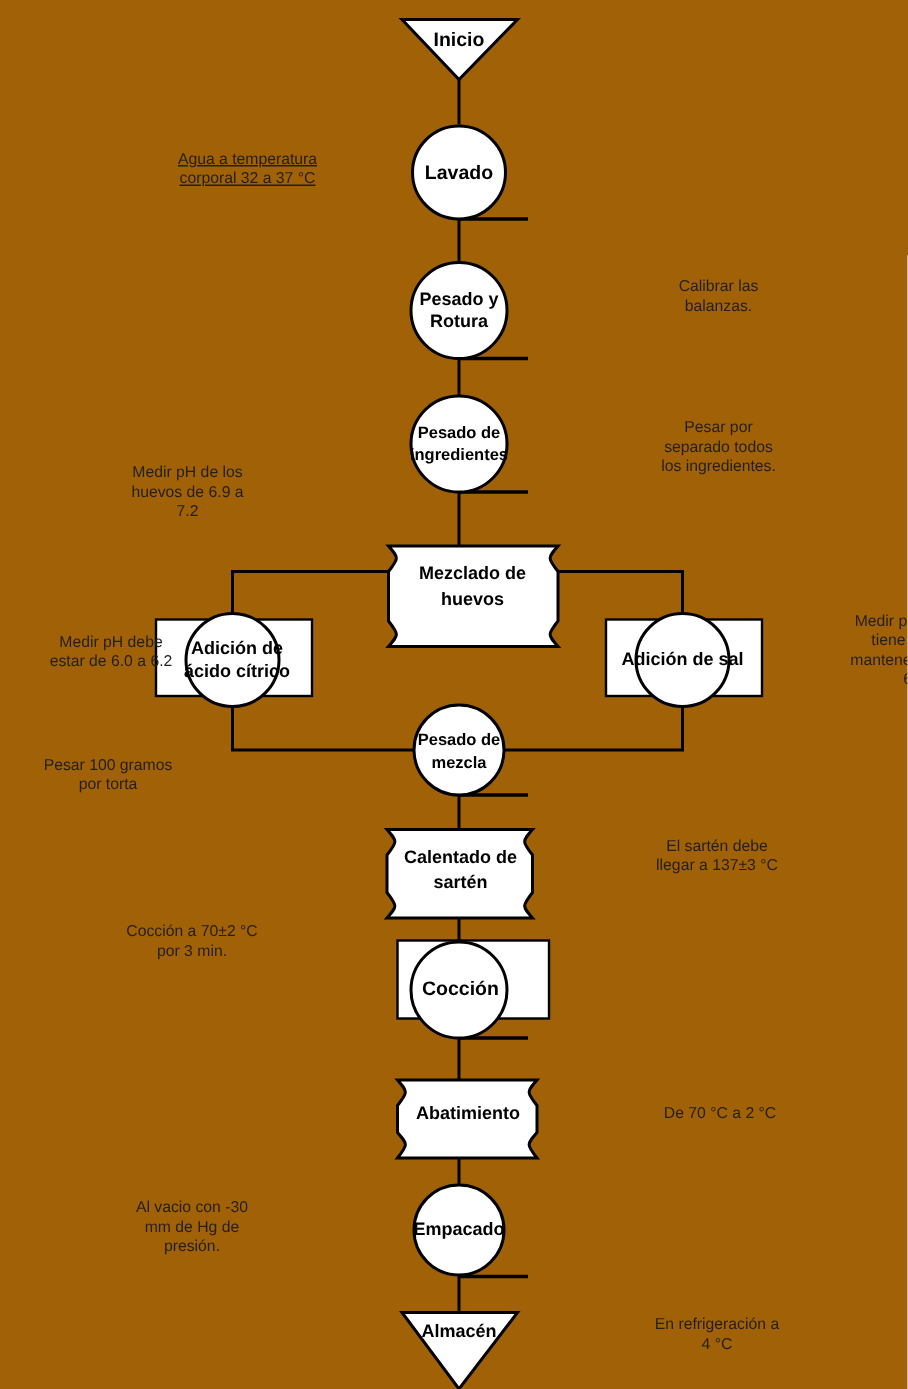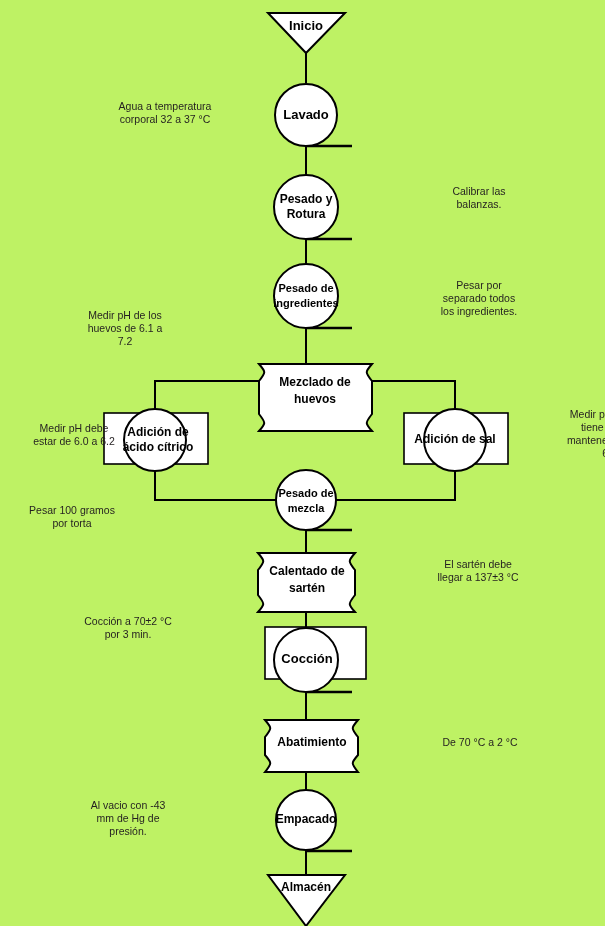--- a/index.html
+++ b/index.html
@@ -7,21 +7,21 @@
     padding: 0;
     background: #ffffff;
   }
   body {
     font-family: "Liberation Sans", sans-serif;
   }
   #canvas {
     position: relative;
     width: 605px;
     height: 926px;
-    background: #bef264;
+    background: #a16207;
     overflow: hidden;
   }
   #flow-svg {
     position: absolute;
     left: 0;
     top: 0;
     width: 605px;
     height: 926px;
   }
   .note {
@@ -199,32 +199,32 @@
       <text class="node-label sz-12" x="306" y="820">Empacado</text>
     </g>
 
     <g>
       <polygon class="shape" points="268,875 345,875 306,926"></polygon>
       <text class="node-label sz-12" x="306" y="888">Almacén</text>
     </g>
 
   </svg>
 
-  <div class="note" style="left:75px; top:100px; width:180px;">Agua a temperatura
+  <div class="note" style="left:75px; top:100px; width:180px;text-decoration:underline;">Agua a temperatura
 corporal 32 a 37 °C</div>
 
   <div class="note" style="left:400px; top:279px; width:158px;">Pesar por
 separado todos
 los ingredientes.</div>
 
   <div class="note" style="left:400px; top:185px; width:158px;">Calibrar las
 balanzas.</div>
 
   <div class="note" style="left:35px; top:309px; width:180px;">Medir pH de los
-huevos de 6.1 a
+huevos de 6.9 a
 7.2</div>
 
   <div class="note" style="left:-16px; top:422px; width:180px;">Medir pH debe
 estar de 6.0 a 6.2</div>
 
   <div class="note" style="left:527px; top:408px; width:165px;">Medir pH estable
 tiene que se
 mantener de 6.0 a
 6.2</div>
 
@@ -232,18 +232,20 @@
 por torta</div>
 
   <div class="note" style="left:398px; top:558px; width:160px;">El sartén debe
 llegar a 137±3 °C</div>
 
   <div class="note" style="left:38px; top:615px; width:180px;">Cocción a 70±2 °C
 por 3 min.</div>
 
   <div class="note" style="left:400px; top:736px; width:160px;">De 70 °C a 2 °C</div>
 
-  <div class="note" style="left:38px; top:799px; width:180px;">Al vacio con -43
+  <div class="note" style="left:38px; top:799px; width:180px;">Al vacio con -30
 mm de Hg  de
 presión.</div>
 
+  <div class="note" style="left:398px; top:877px; width:160px;">En refrigeración a
+4 °C</div>
 
 </div>
 
 </body></html>

